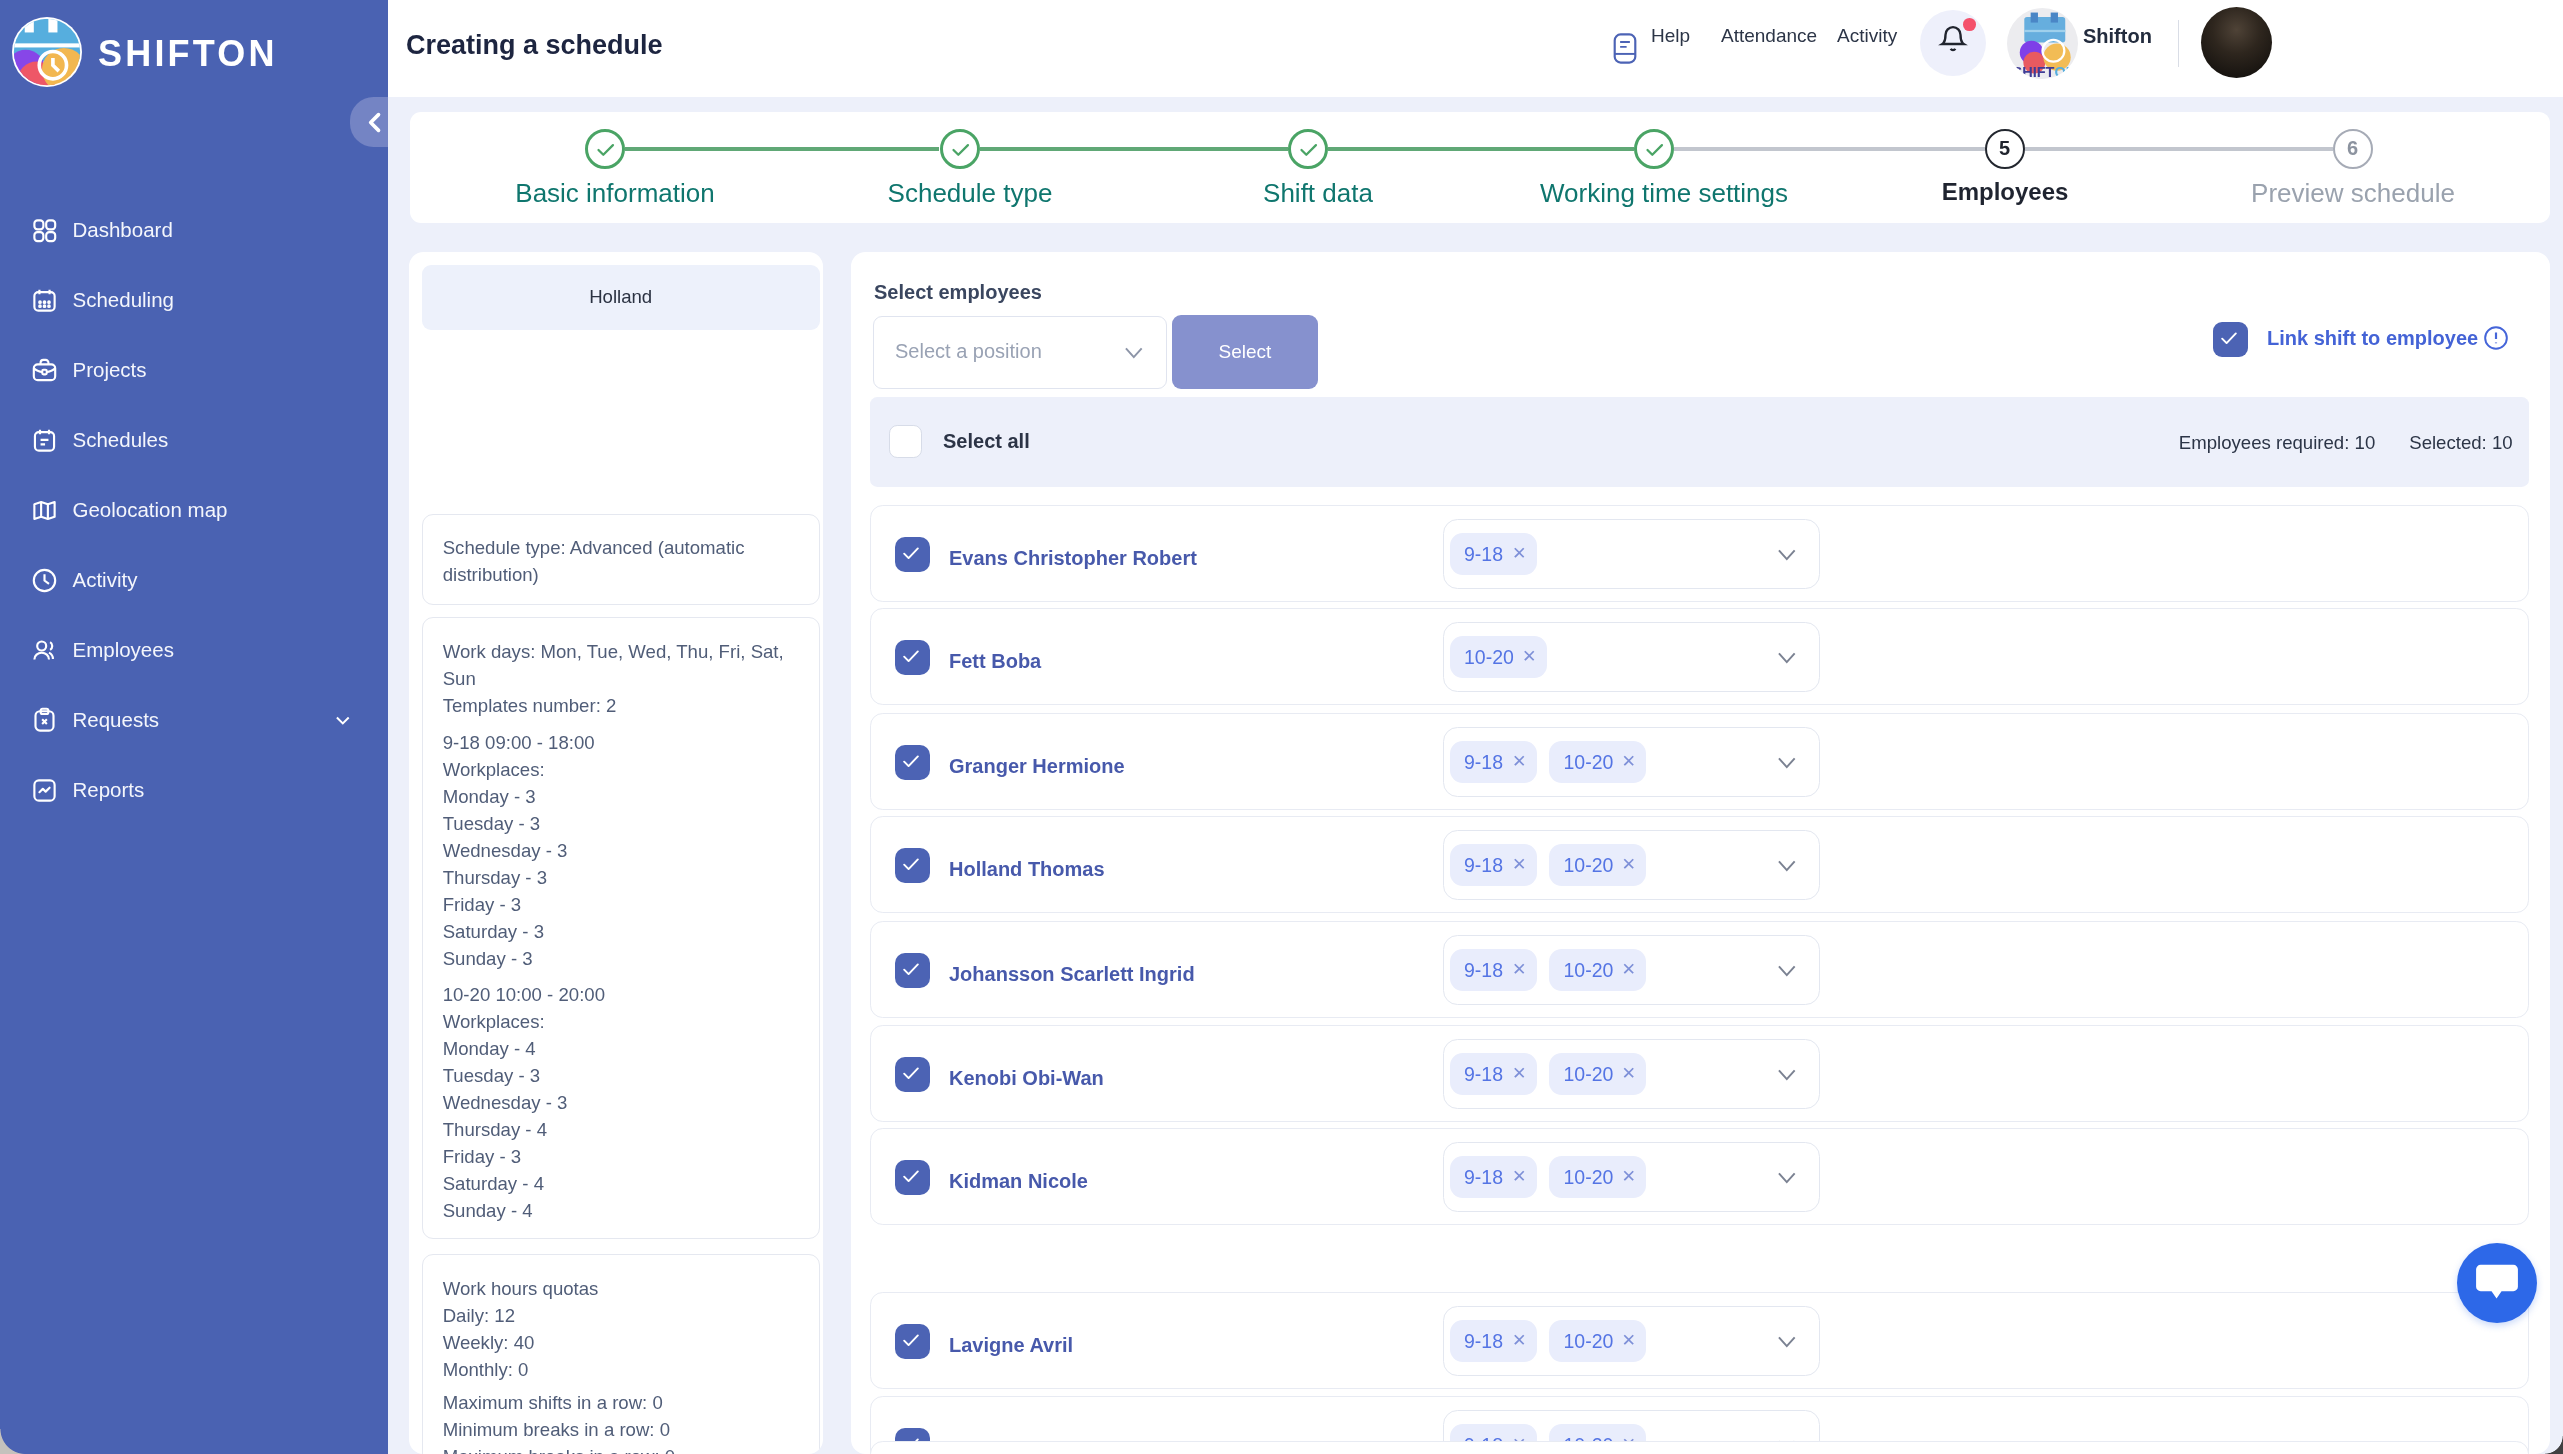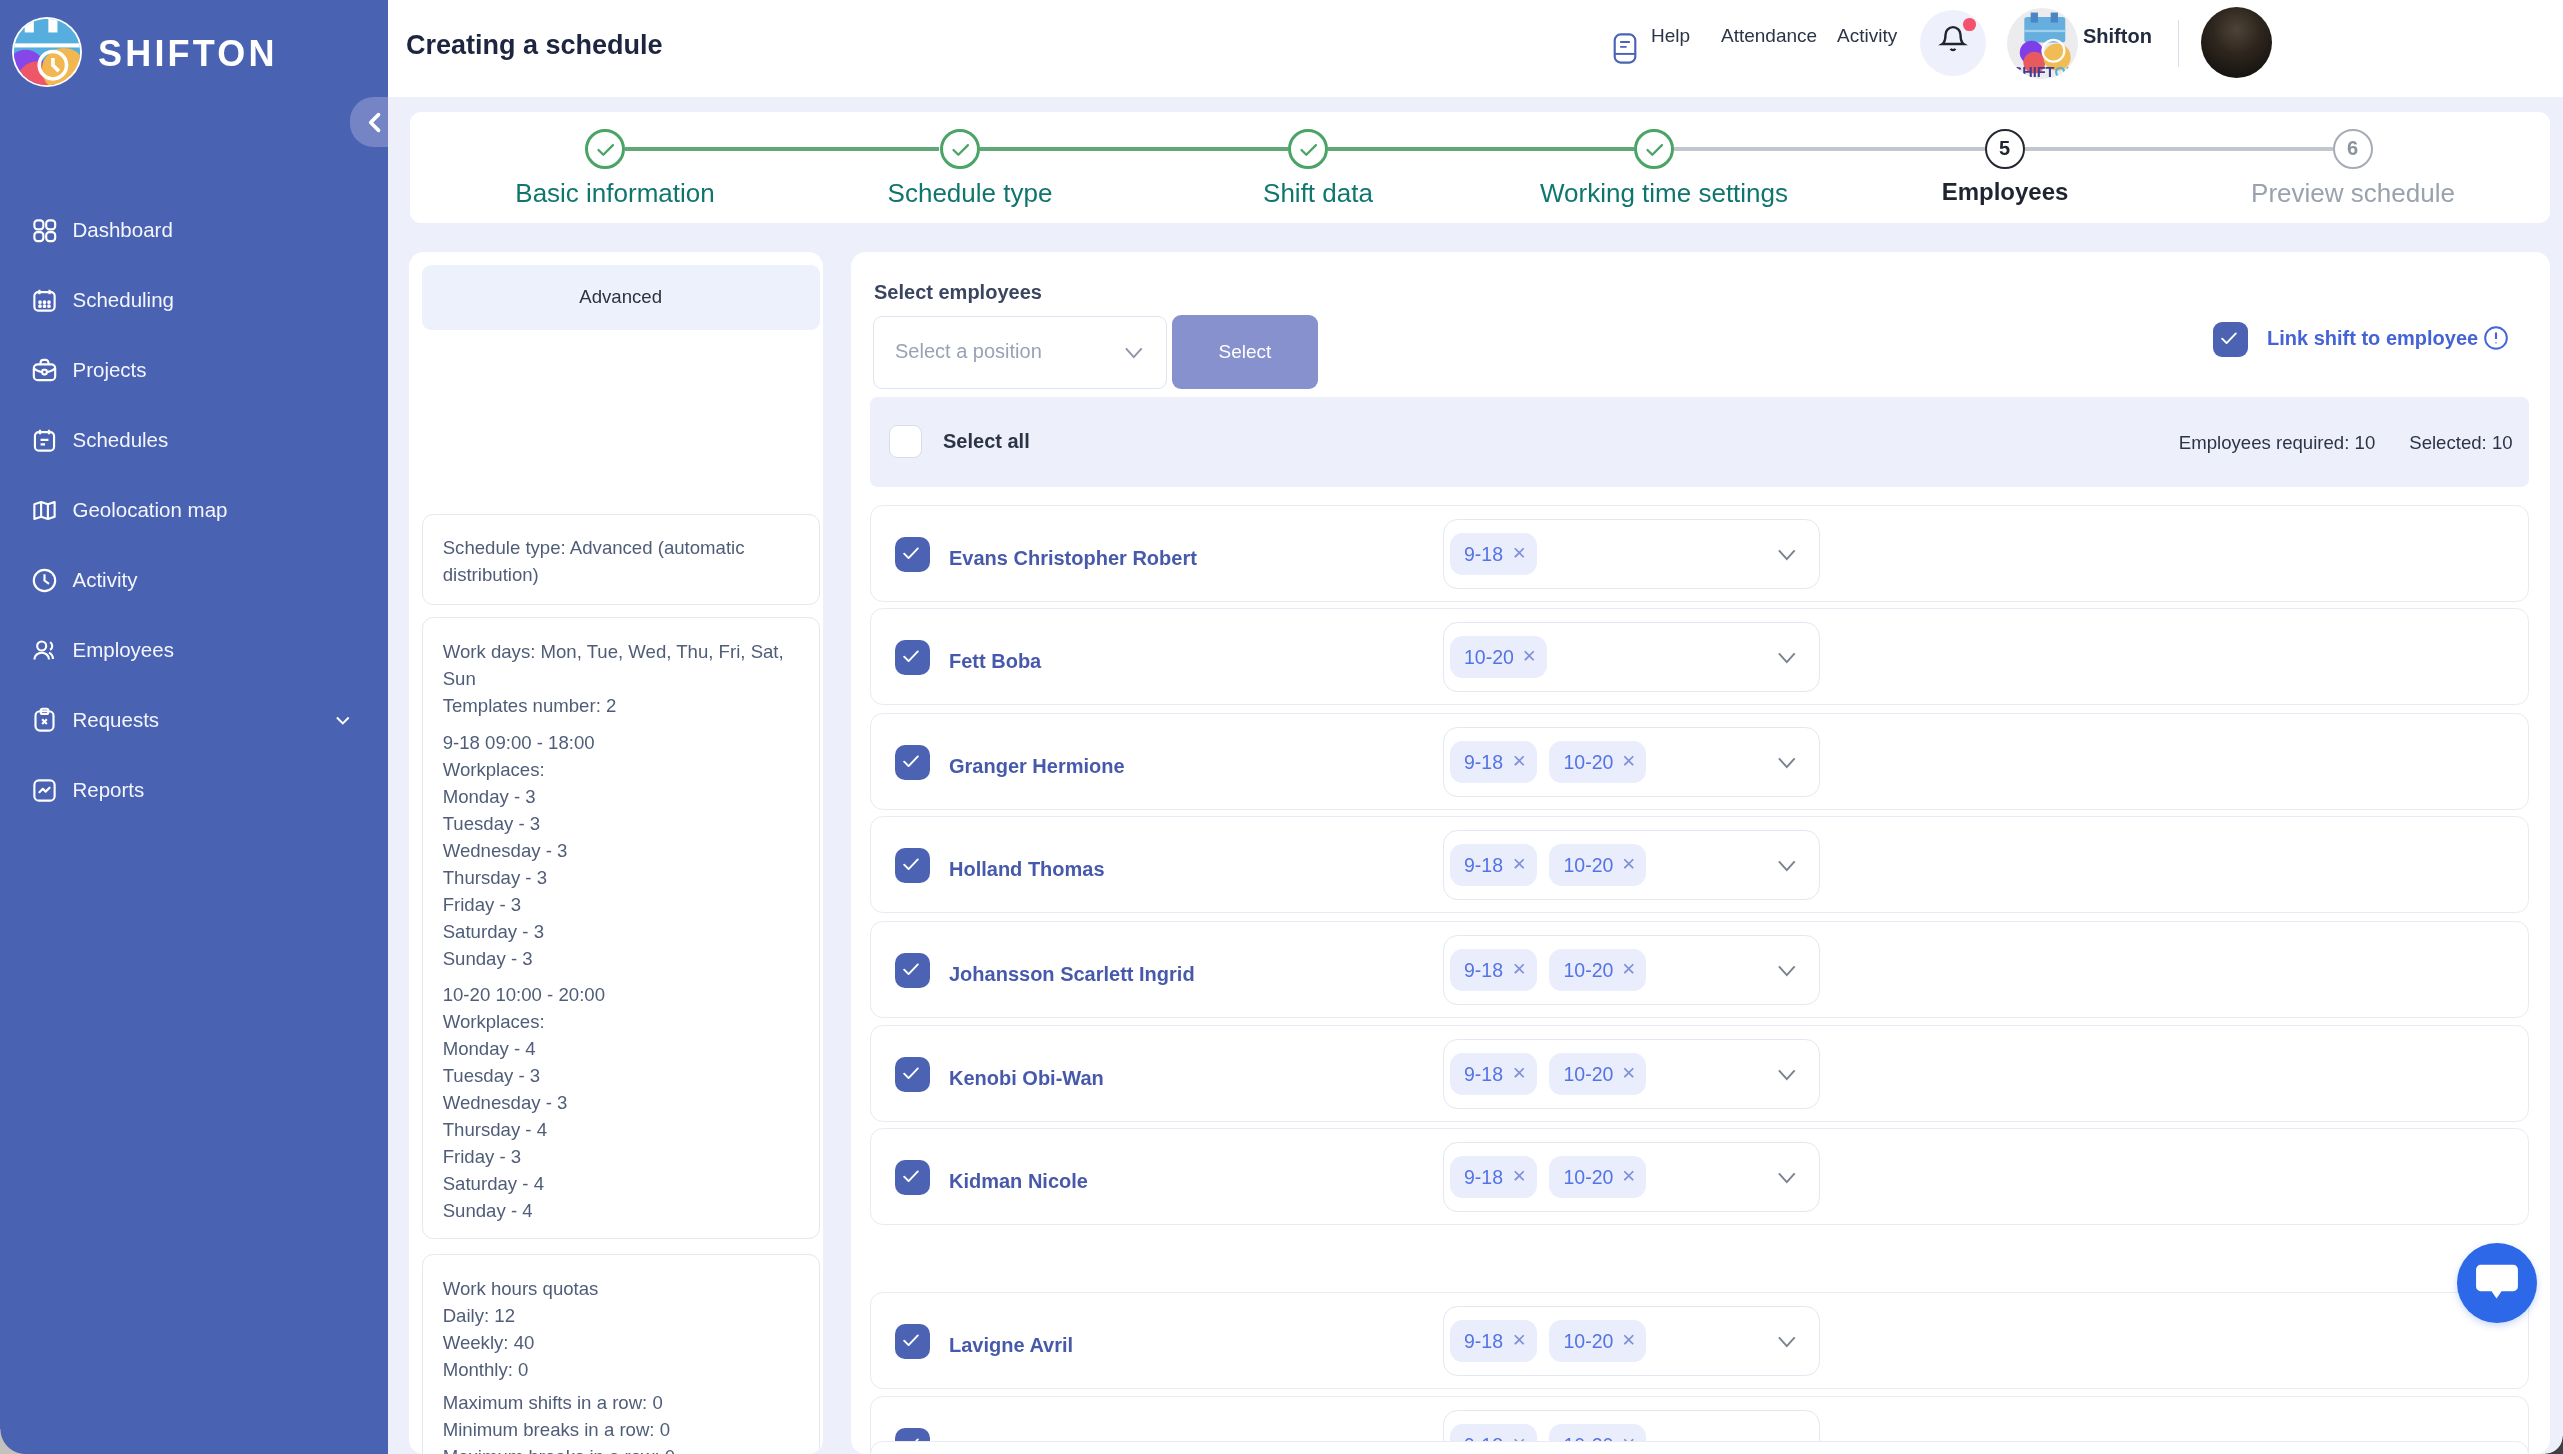--- a/index.html
+++ b/index.html
@@ -262,21 +262,21 @@
       <div class="num">5</div>
     </div>
     <div class="step-label lbl-black" style="left: 1595px;">Employees</div>
     <div class="scirc gray" style="left: 1943px;">
       <div class="num">6</div>
     </div>
     <div class="step-label lbl-gray" style="left: 1943px;">Preview schedule</div>
   </div>
 
 <div class="leftpanel">
-  <div class="ov-head">Advanced</div>
+  <div class="ov-head">Holland</div>
   <div class="ov-card" style="top:262px; height:91px; padding-top:19px; line-height:27px;">
     Schedule type: Advanced (automatic distribution)
   </div>
   <div class="ov-card" style="top:365px; height:622px; padding-top:20px; line-height:27px;">
     Work days: Mon, Tue, Wed, Thu, Fri, Sat, Sun<br>
     Templates number: 2
     <div style="height:9.5px;"></div>
     9-18 09:00 - 18:00<br>
     Workplaces:<br>
     Monday - 3<br>

